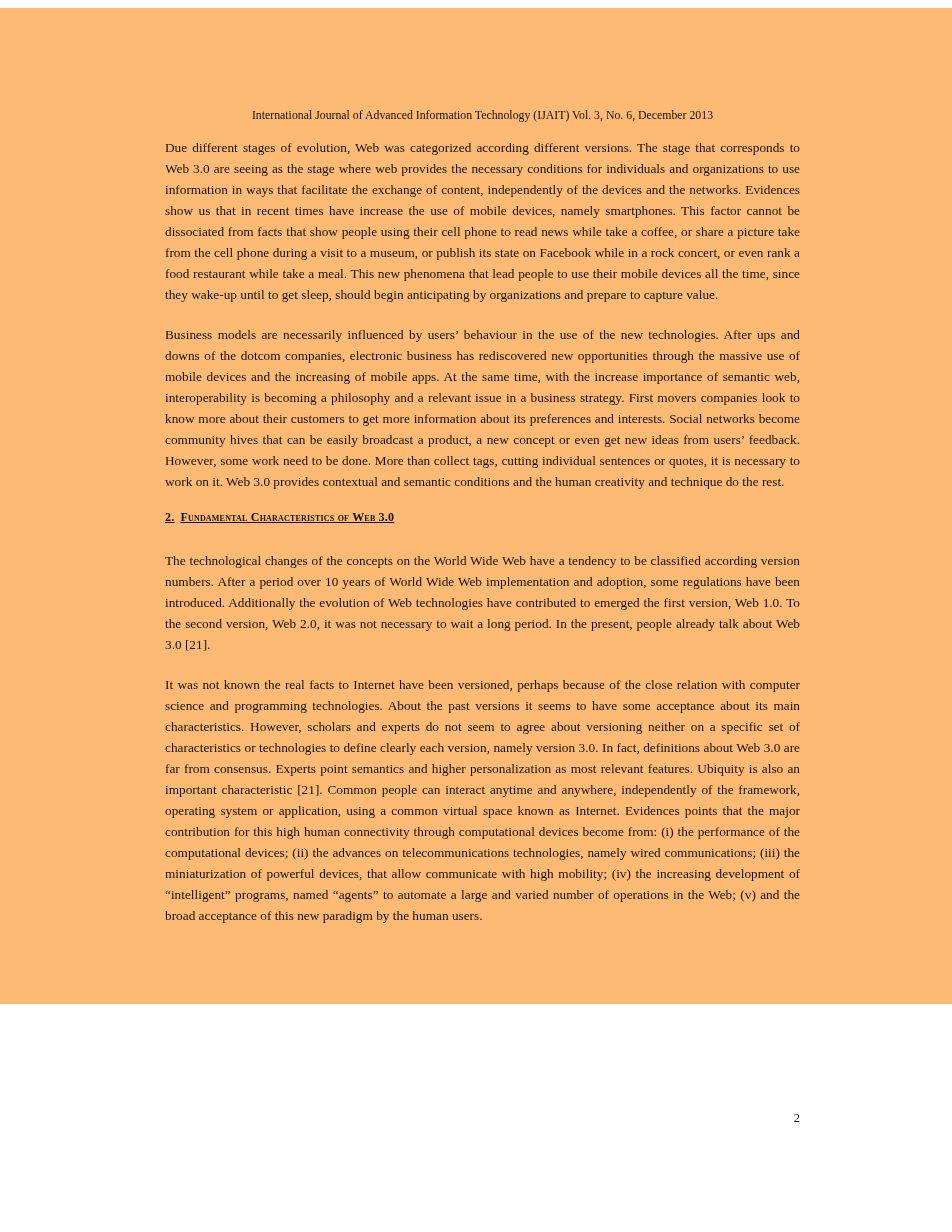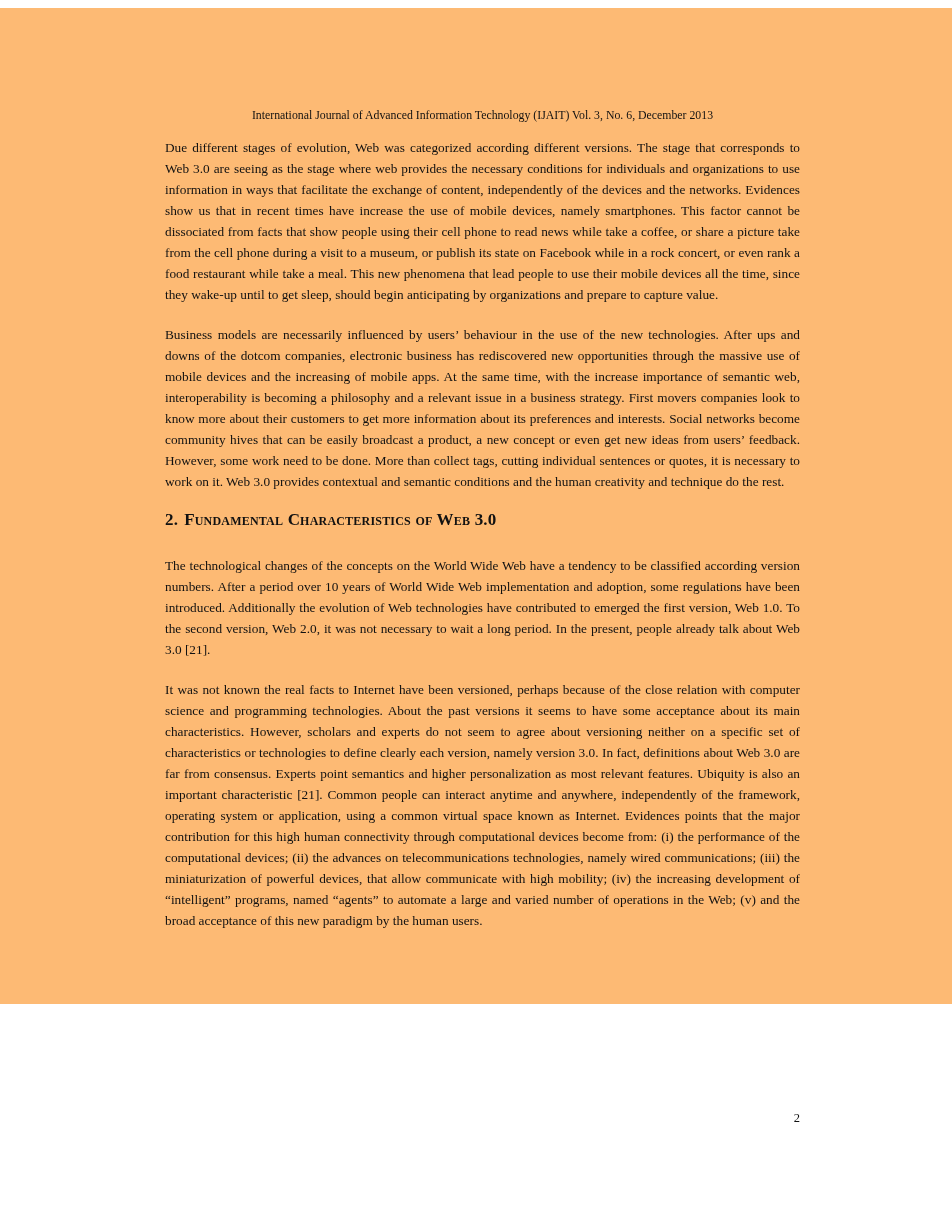--- a/index.html
+++ b/index.html
@@ -42,26 +42,27 @@
   }
   .content p {
     margin: 0 0 18.5px 0;
     font-size: 13.3px;
     line-height: 21px;
     text-align: justify;
     color: #111111;
   }
   h2.section-heading {
     margin: 12px 0 25px 0;
-    font-size: 17px;
+    font-size: 12px;
     font-weight: bold;
     font-variant: small-caps;
     letter-spacing: 0.2px;
     color: #111111;
     text-align: left;
+    text-decoration: underline;
   }
   h2.section-heading .sec-num {
     margin-right: 6px;
   }
   .page-number {
     position: absolute;
     top: 1103px;
     left: 165px;
     width: 635px;
     text-align: right;

